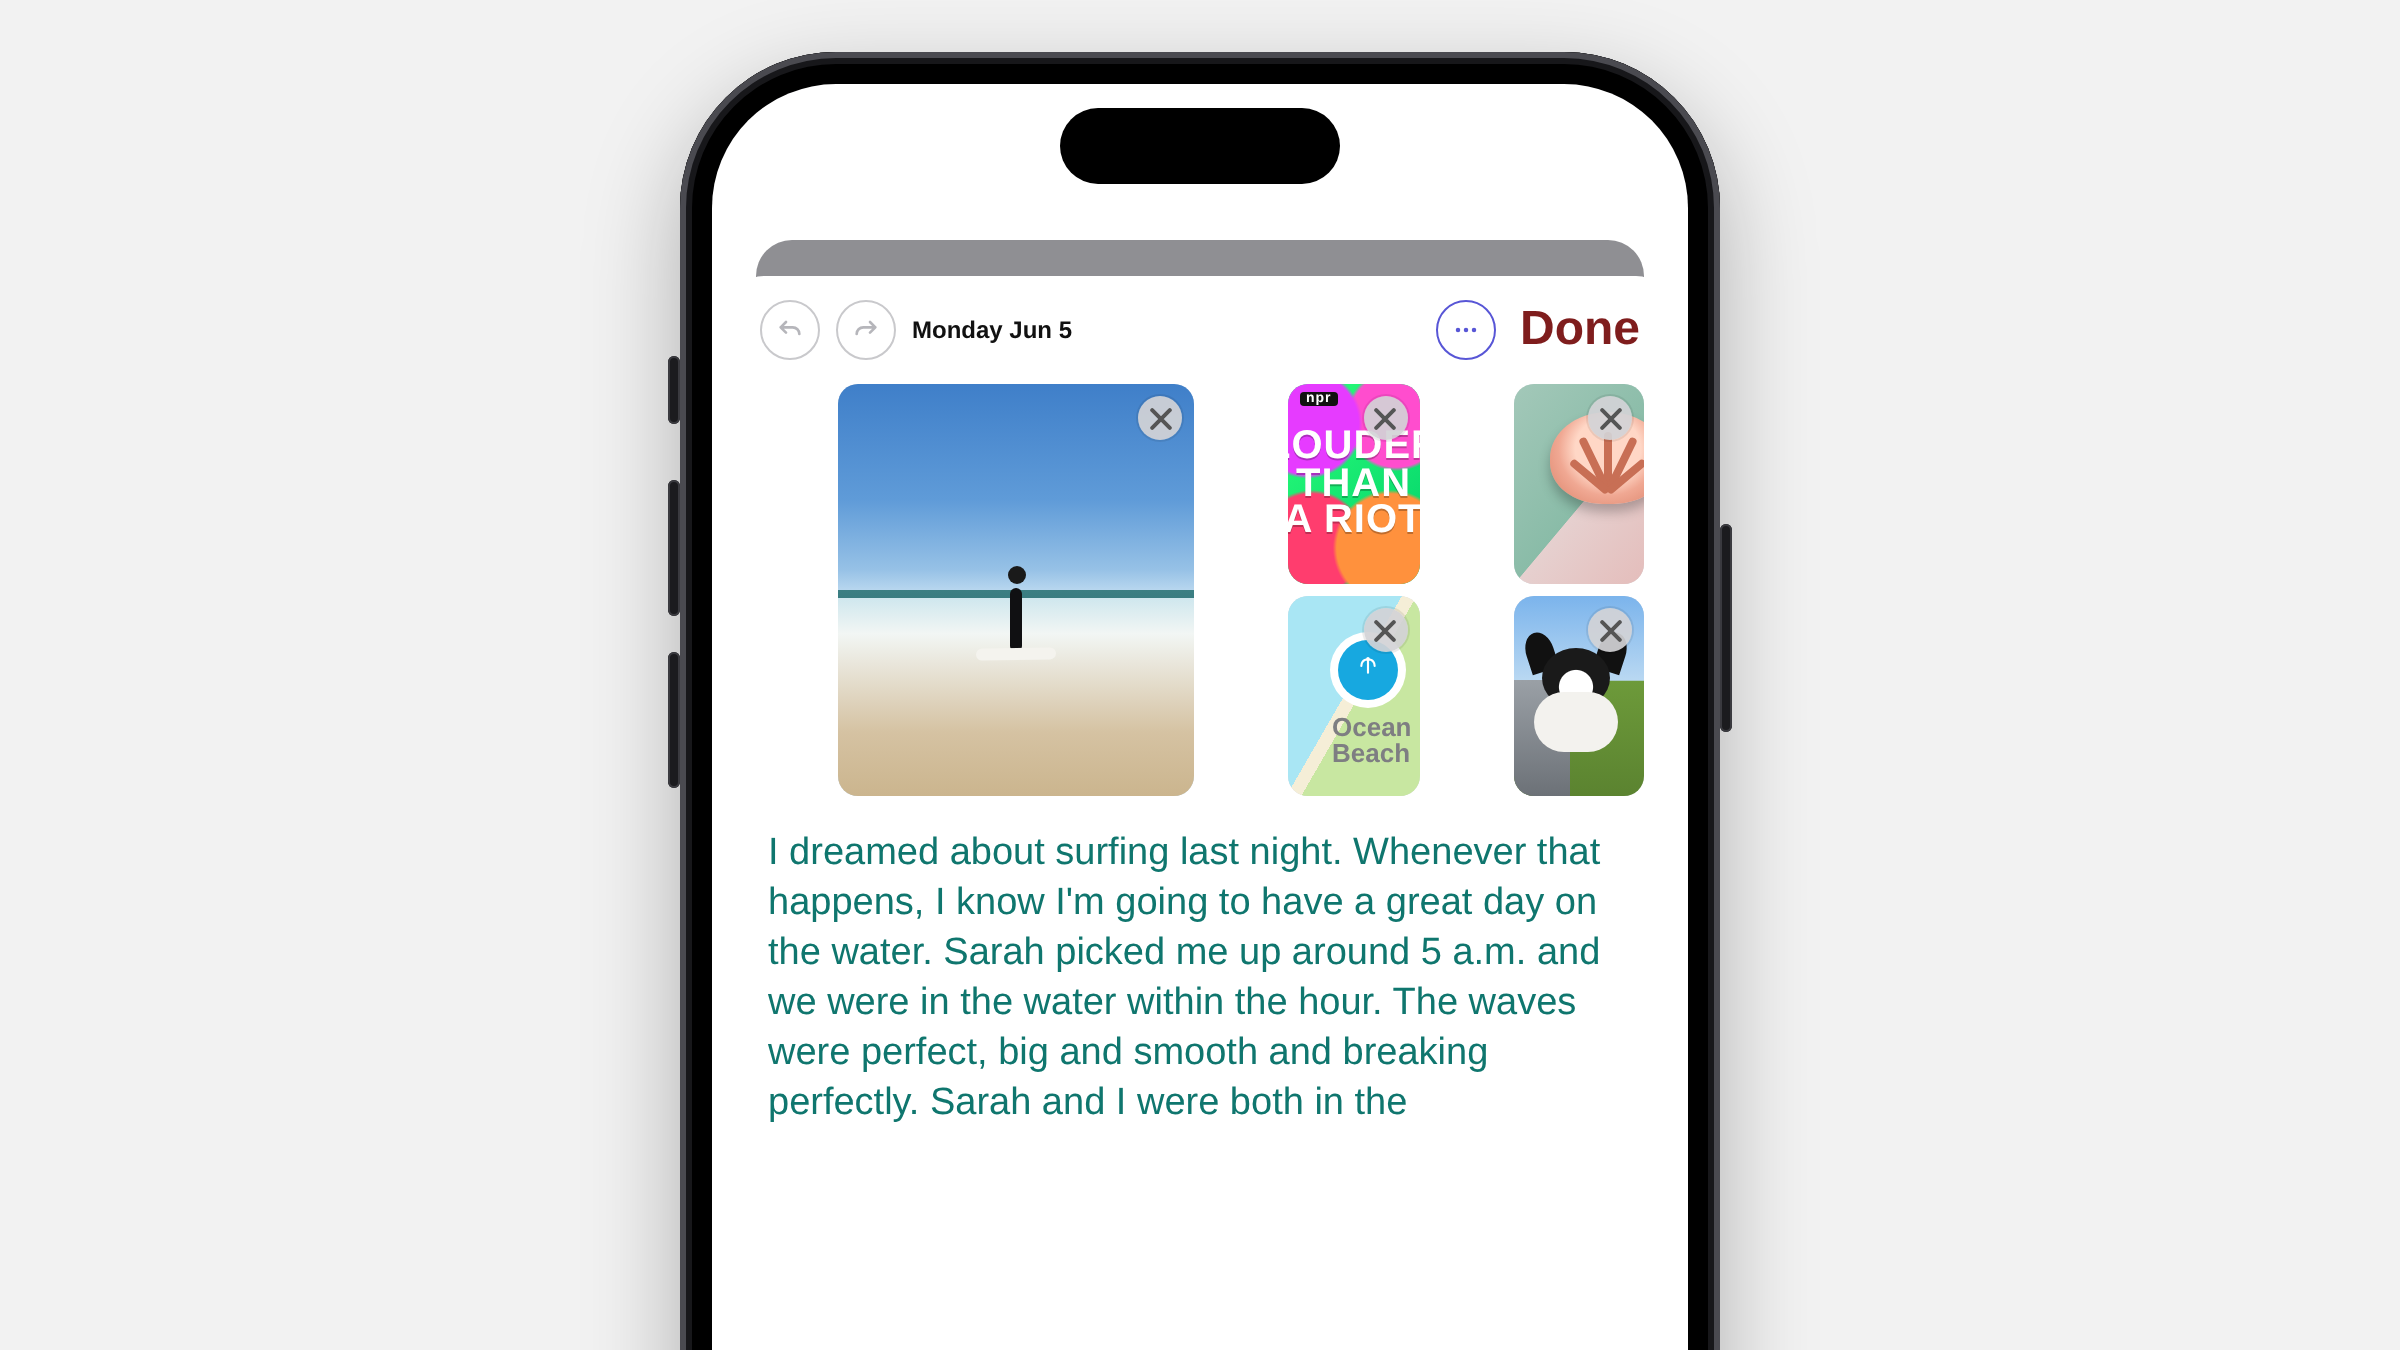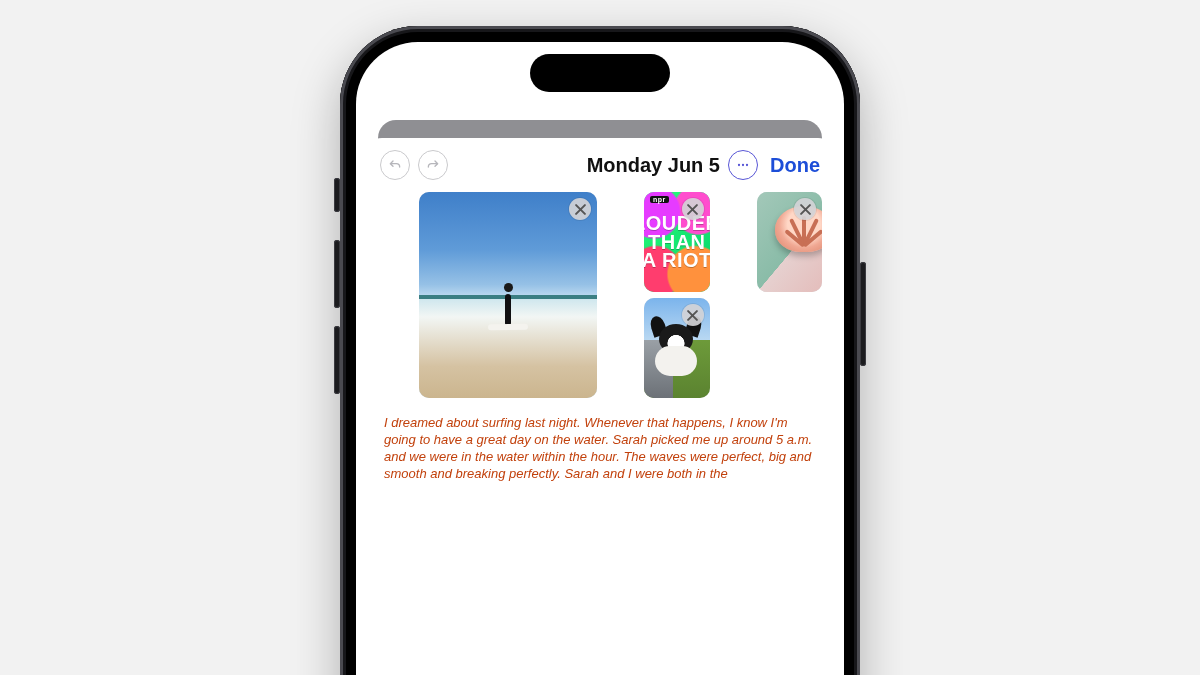--- a/index.html
+++ b/index.html
@@ -108,22 +108,22 @@
   }
   .circ-btn {
     width:30px; height:30px;
     border:1.5px solid #c9c9cc;
     border-radius:50%;
     display:flex; align-items:center; justify-content:center;
     color:#b6b6bb;
   }
   .circ-btn.accent { border-color:#5856d6; color:#5856d6; }
   .circ-btn svg { width:16px; height:16px; }
-  .sheet-title { flex:1; text-align:right; font-size:20px; font-weight:600; color:#111; }
-  .done { color:#1d4ed8; font-size:20px; font-weight:600; padding-left:4px;}
+  .sheet-title { flex:1; text-align:left; font-size:12px; font-weight:600; color:#111; }
+  .done { color:#7f1d1d; font-size:24px; font-weight:600; padding-left:4px;}
 
   
   .attach {
     display:grid;
     grid-template-columns: 1fr 1fr 1fr 1fr;
     grid-template-rows: 100px 100px;
     gap:6px;
     padding: 4px 12px 10px 12px;
   }
   .card {
@@ -217,21 +217,21 @@
     background:#f3f2ee;}
 
   
   .entry {
     padding: 6px 18px 0 18px;
     flex:1;
     overflow:hidden;
     position:relative;
   }
   .entry-title { font-size:20px; font-weight:700; color:#111; margin-bottom:6px;}
-  .entry-body { font-size:13px; line-height:1.32; color:#c2410c;font-style:italic; }
+  .entry-body { font-size:19px; line-height:1.32; color:#0f766e; }
 </style>
 </head>
 <body>
 
 <div class="phone">
   <div class="side-btn mute"></div>
   <div class="side-btn volup"></div>
   <div class="side-btn voldn"></div>
   <div class="side-btn power"></div>
 
@@ -308,20 +308,41 @@
             <div class="shell-rib r4"></div>
               <div class="shell-rib r5"></div>
           </div>
           <div class="xbtn">
             <svg viewBox="0 0 10 10">
                 <path d="M1 1l8 8M9 1l-8 8" stroke="#555" stroke-width="1.8" stroke-linecap="round"></path>
               </svg>
           </div>
         </div>
 
+        <div class="card">
+          <div class="map-bg"></div>
+          <div class="map-pin">
+            <svg viewBox="0 0 24 24">
+                <path d="M12 3a6 6 0 0 0-6 6c0 1 .25 1.94.7 2.77M12 3v18M12 3a6 6 0 0 1 6 6c0 4-6 12-6 12" fill="none"></path>
+                <path d="M4 20c2-3 6-3 8-3s6 0 8 3" fill="none"></path>
+                <path d="M12 2a1 1 0 0 0 0 0" fill="none"></path>
+                <path d="M12 4c-4 0-5 3-5 5M12 4c4 0 5 3 5 5M12 4v10" stroke="#fff" stroke-width="1.6" stroke-linecap="round" fill="none"></path>
+                <circle cx="12" cy="3.6" r="1.3" fill="#fff"></circle>
+              </svg>
+          </div>
+          <div class="map-label">
+            <div>Ocean</div>
+            <div>Beach</div>
+          </div>
+          <div class="xbtn">
+            <svg viewBox="0 0 10 10">
+                <path d="M1 1l8 8M9 1l-8 8" stroke="#555" stroke-width="1.8" stroke-linecap="round"></path>
+              </svg>
+          </div>
+        </div>
 
         <div class="card">
           <div class="dog-sky"></div>
           <div class="dog-road"></div>
           <div class="dog-shape">
             <div class="ear l"></div>
               <div class="ear r"></div>
             <div class="head"></div>
               <div class="body"></div>
           </div>

